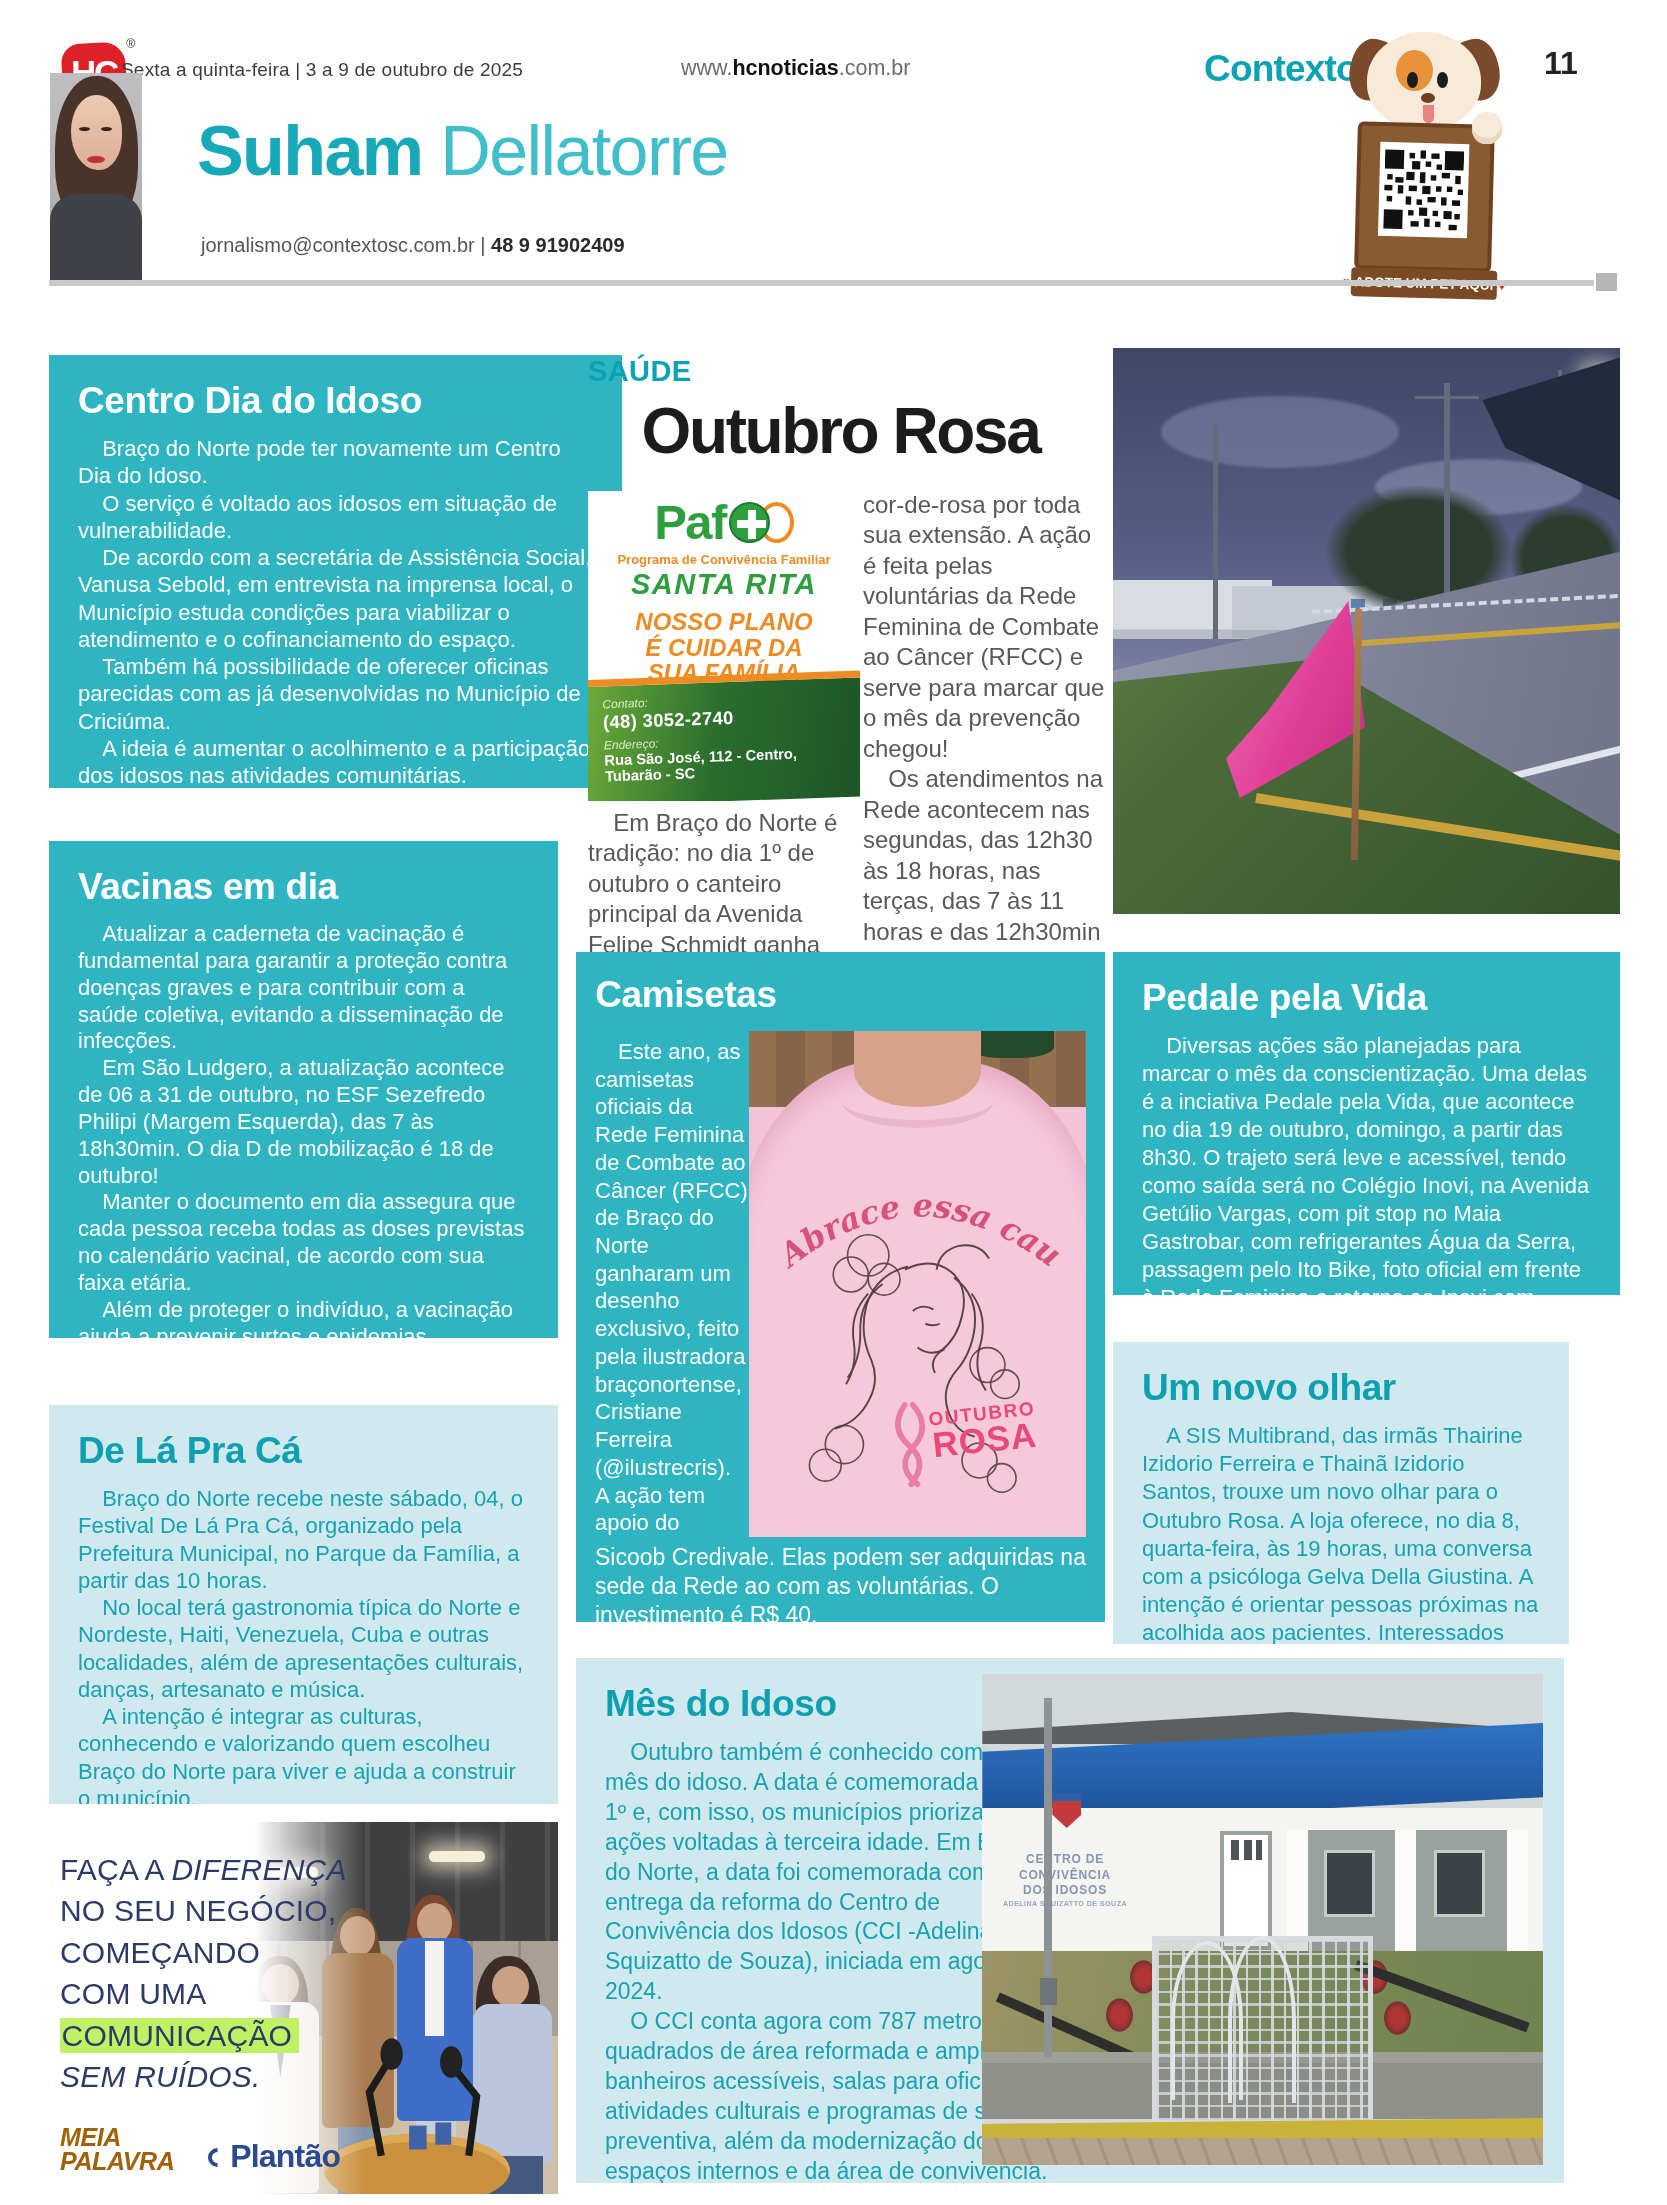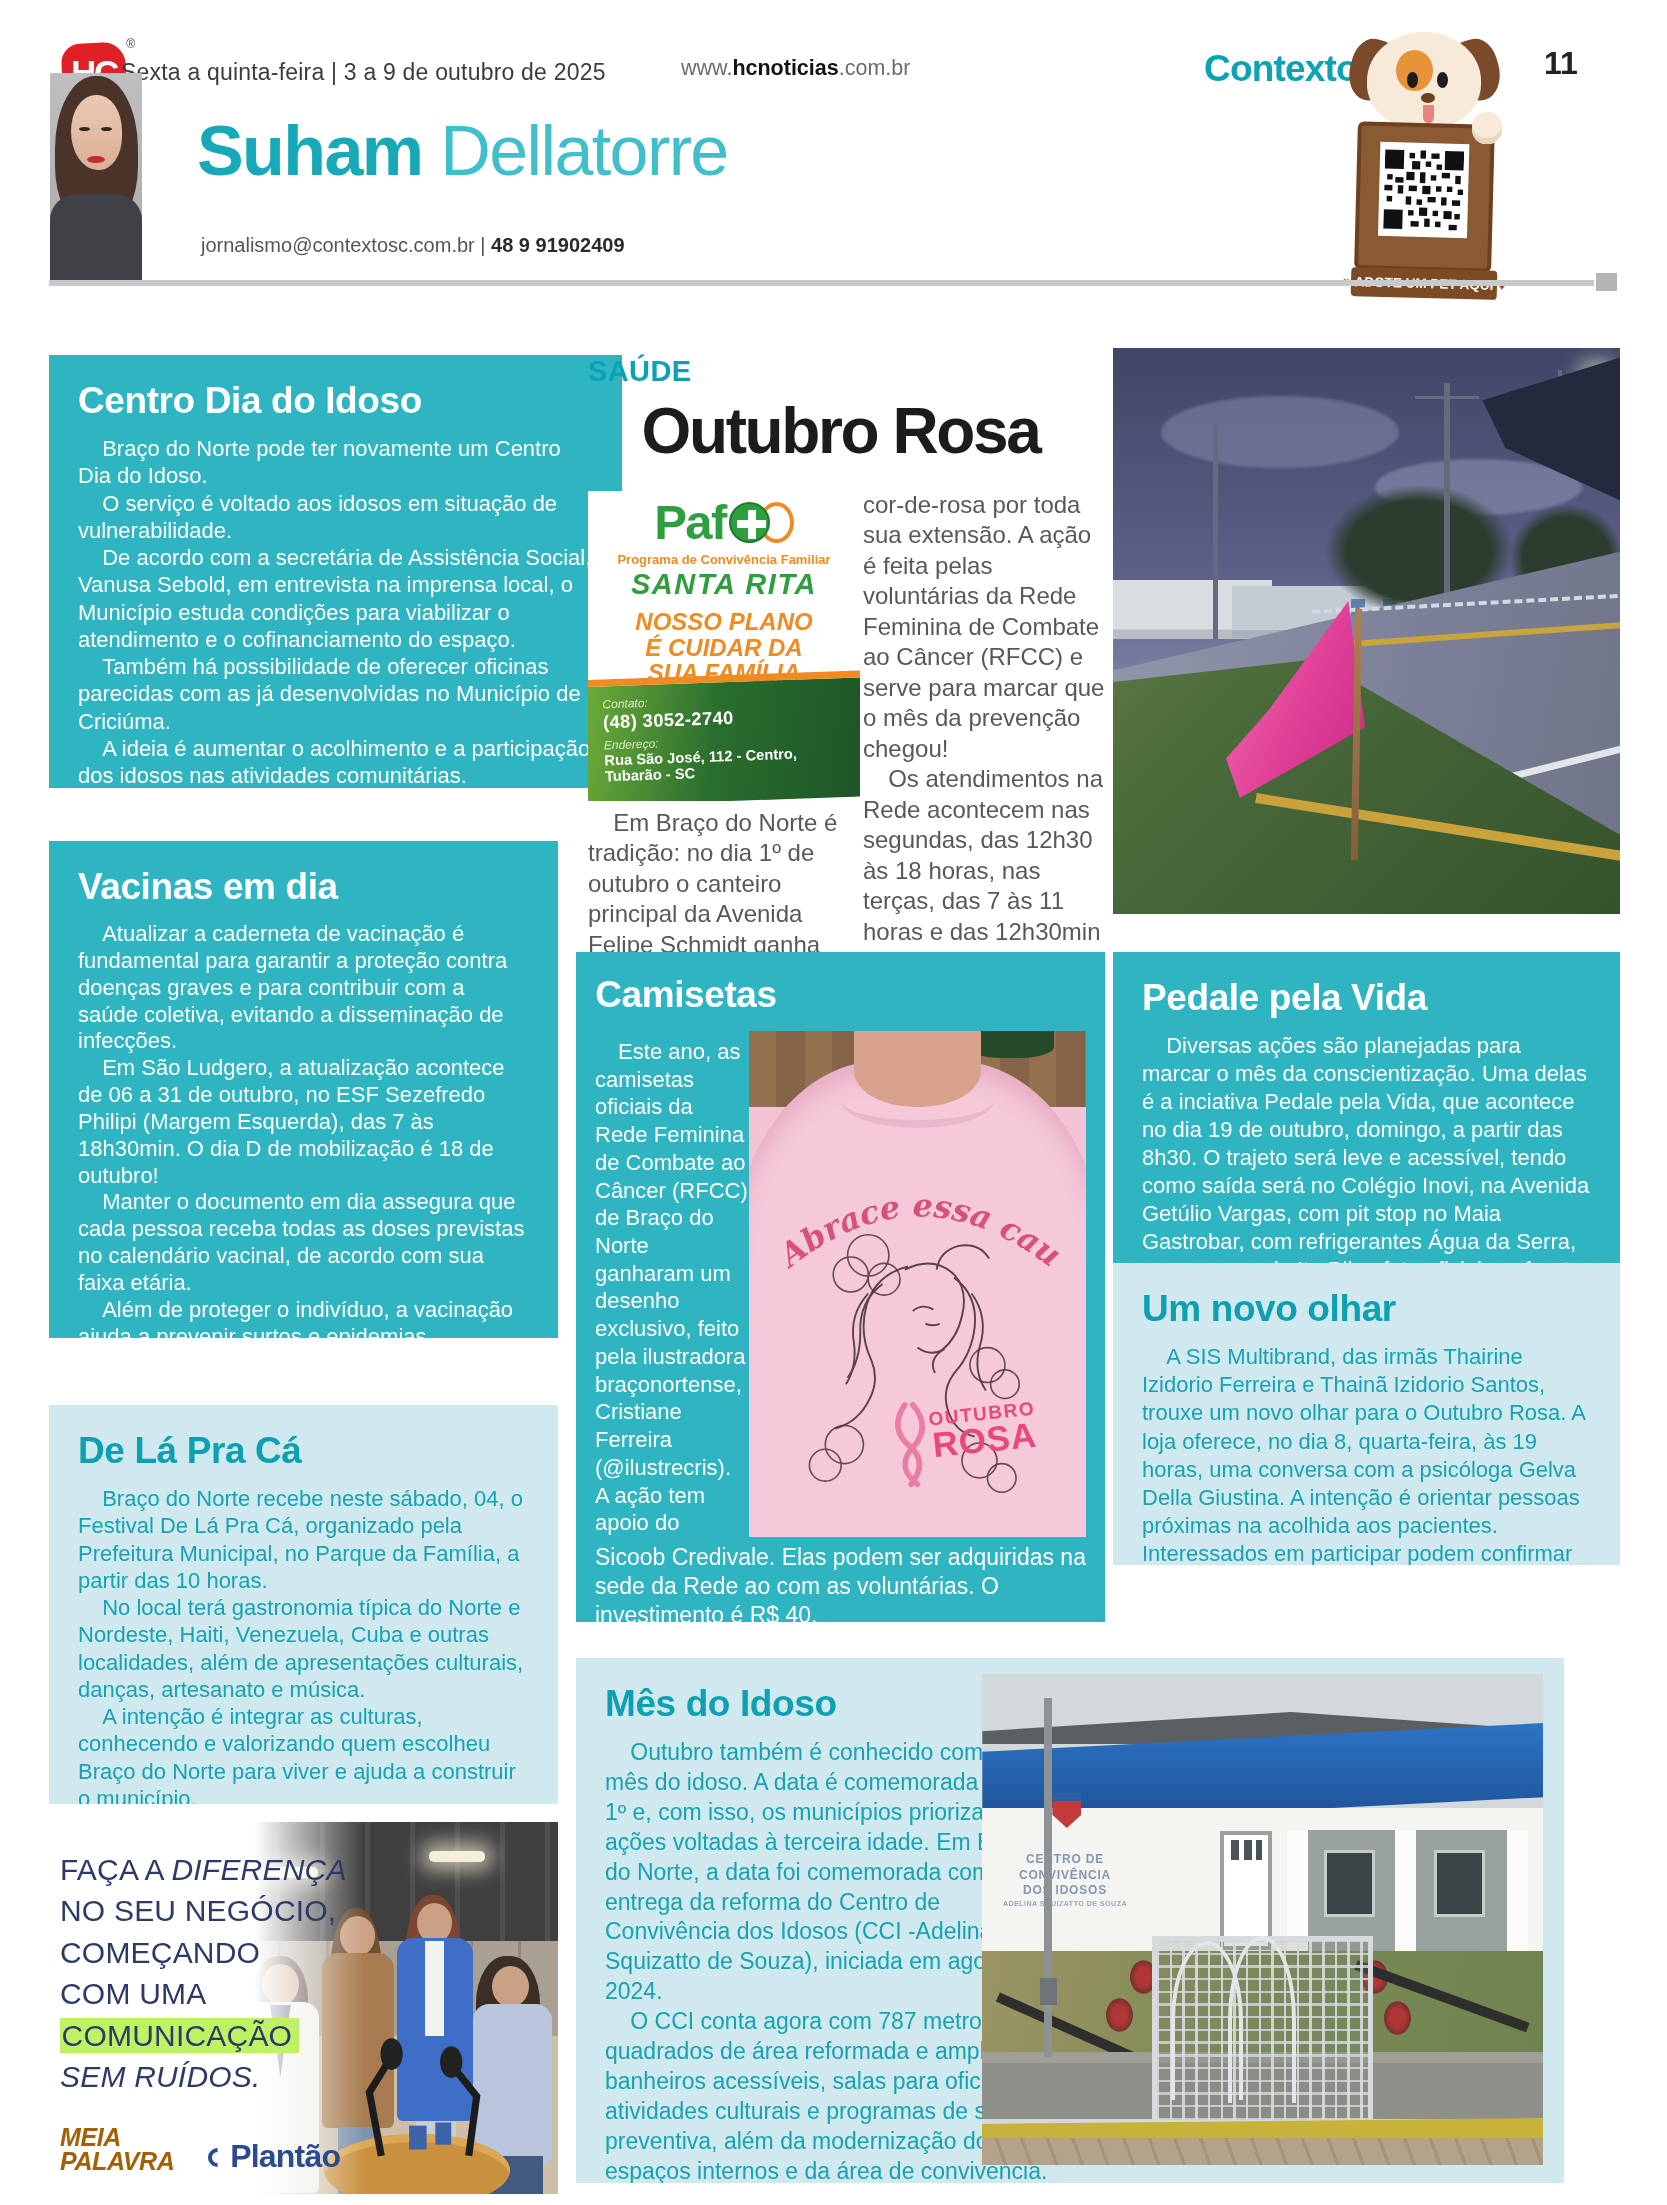--- a/index.html
+++ b/index.html
@@ -13,21 +13,21 @@
 
   
   .hc-logo{left:62px;top:40px;width:70px;height:70px}
   .hc-bubble{position:absolute;left:0;top:3.2px;width:64px;height:59px;background:var(--red);
     border-radius:19px 22px 20.7px 8px;transform:rotate(-3deg)}
   .hc-bubble:after{content:"";position:absolute;left:4.8px;bottom:-12.7px;border-left:6.4px solid transparent;
     border-right:12.7px solid transparent;border-top:17.5px solid var(--red);transform:rotate(18deg)}
   .hc-text{position:absolute;left:0;top:12.7px;width:64px;text-align:center;color:#fff;font-weight:bold;
     font-size:35px;letter-spacing:-2.4px}
   .hc-reg{position:absolute;right:-3.2px;top:-3.2px;font-size:12px;color:#444}
-  .edition-date{left:121px;top:59px;font-size:23px;color:#3c3c3c;letter-spacing:0.2px}
+  .edition-date{left:121px;top:59px;font-size:19px;color:#3c3c3c;letter-spacing:0.2px}
   .site-url{left:681px;top:56px;font-size:21.5px;color:#6b6b6b}
   .site-url .b{font-weight:bold;color:#131313}
   .section-title{left:1204px;top:48px;font-size:37px;font-weight:bold;color:var(--accent);letter-spacing:-0.8px}
   .page-number{left:1544px;top:45px;font-size:32px;font-weight:bold;color:#222}
 
   
   .adopt{left:1345px;top:29px;width:159px;height:267px}
   .dog-ear{position:absolute;width:45px;height:62px;background:#7a4a2b;border-radius:50% 50% 60% 60%}
   .dog-ear.l{left:4.8px;top:9.5px;transform:rotate(16deg)}
   .dog-ear.r{right:4.8px;top:9.5px;transform:rotate(-16deg)}
@@ -171,21 +171,21 @@
   .shirt-neck{position:absolute;left:105px;top:0;width:127px;height:76px;background:#d7a18c;border-radius:0 0 48% 48%}
   .shirt-collar{position:absolute;left:92px;top:41px;width:153px;height:56px;border-bottom:8px solid #eab6cb;border-radius:50%}
   .shirt svg{position:absolute;left:0;top:0}
   .shirt-rosa{position:absolute;left:181px;top:374px;transform:rotate(-6deg);color:#e84a78;text-align:center;line-height:.95}
   .shirt-rosa .s1{font-size:19px;font-weight:bold;letter-spacing:1.6px}
   .shirt-rosa .s2{font-size:35px;font-weight:bold;letter-spacing:0.8px}
 
   
   .pedale{left:1113px;top:952px;width:507px;height:343px}
   .pedale .body p{font-size:22px;line-height:1.27}
-  .olhar{left:1113px;top:1263px;width:507px;height:302px}
+  .olhar{left:1113px;top:1342px;width:456px;height:302px}
   .olhar .body p{font-size:22px;line-height:1.28}
 
   
   .mes{left:576px;top:1658px;width:988px;height:525px}
   .mes .body{width:452px}
   .mes .body p{font-size:23px;line-height:1.30}
   .building{position:absolute;right:20.7px;top:16px;width:561px;height:491px;background:#d3d8da;overflow:hidden}
   .b-roof{position:absolute;left:0;top:38px;width:100%;height:32px;background:#5b5f61;
     clip-path:polygon(0 60%,55% 0,100% 55%,100% 100%,0 100%)}
   .b-blue{position:absolute;left:0;top:49px;width:100%;height:103px;background:linear-gradient(#2d74c4,#1d4f96);

